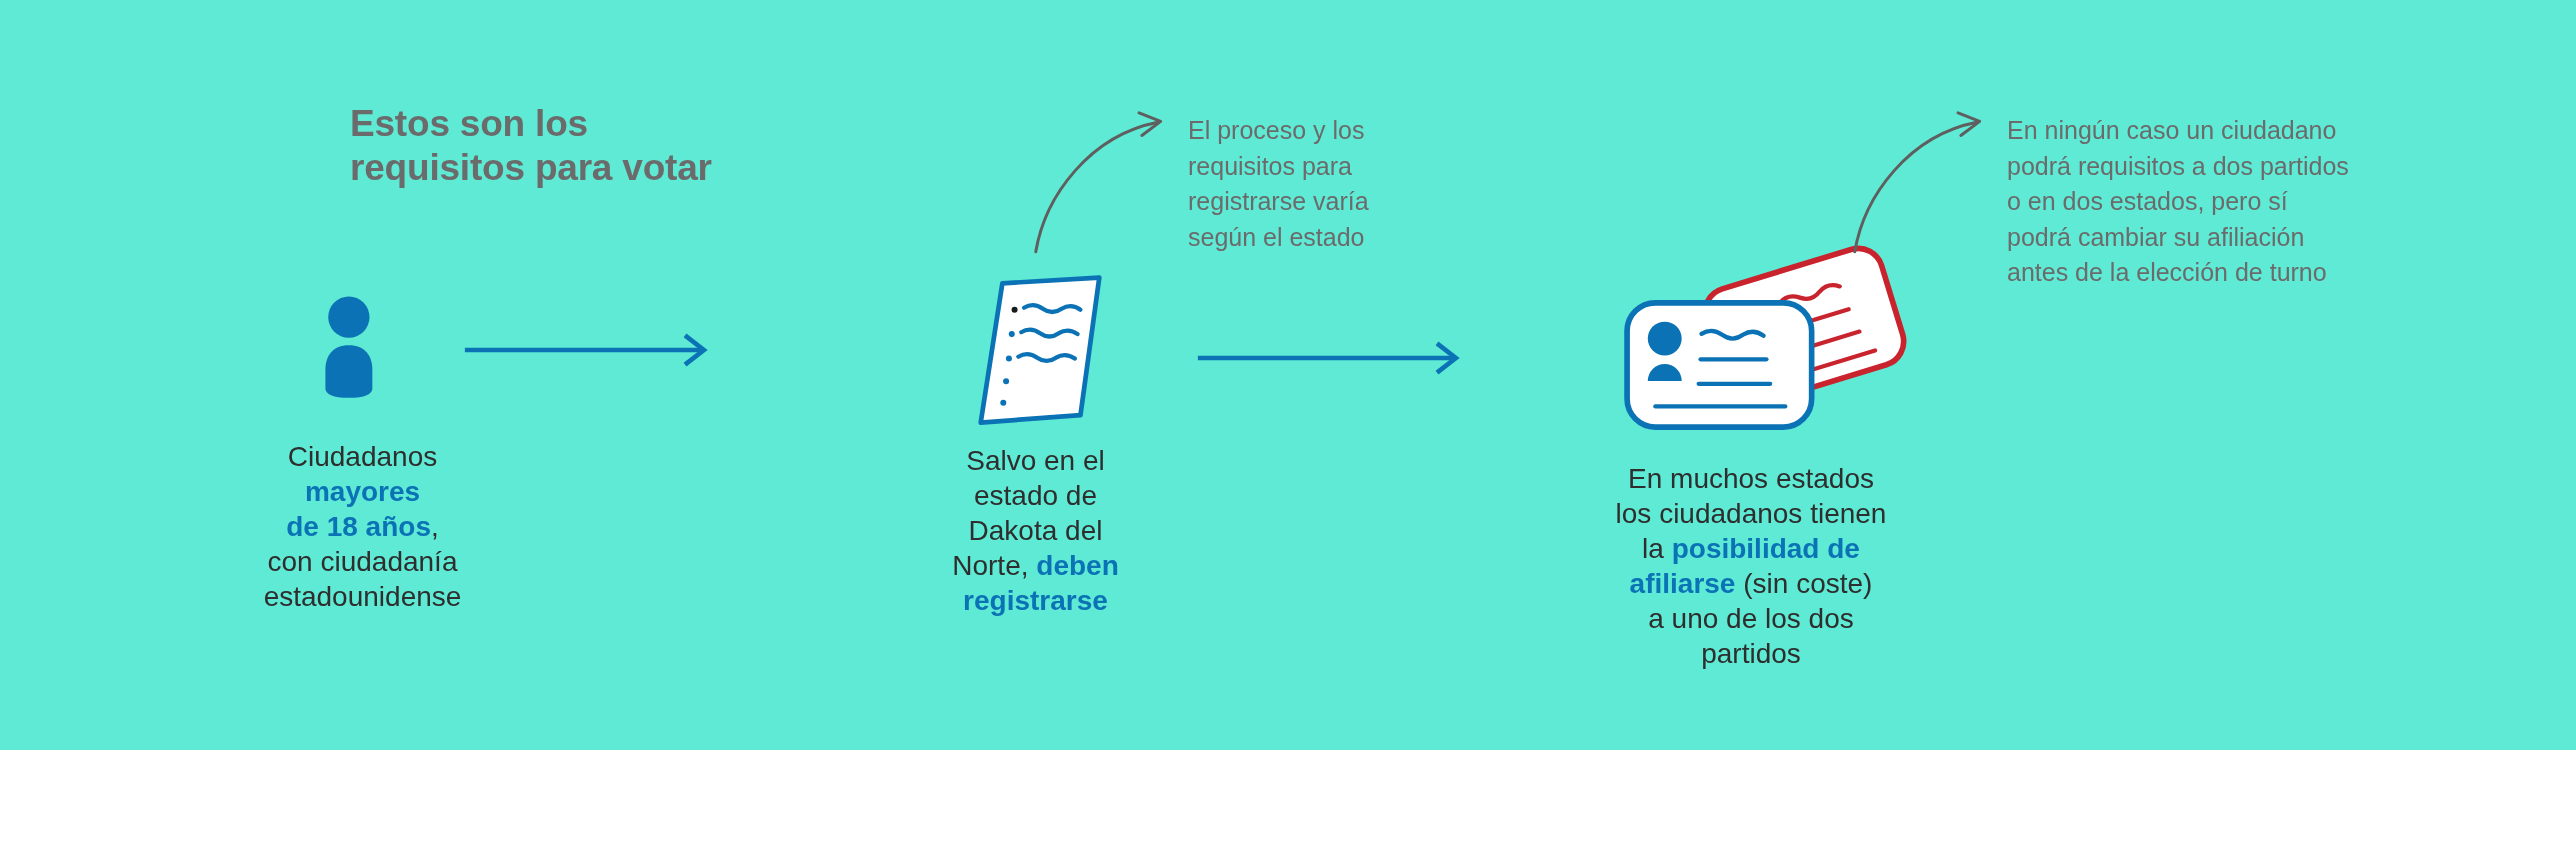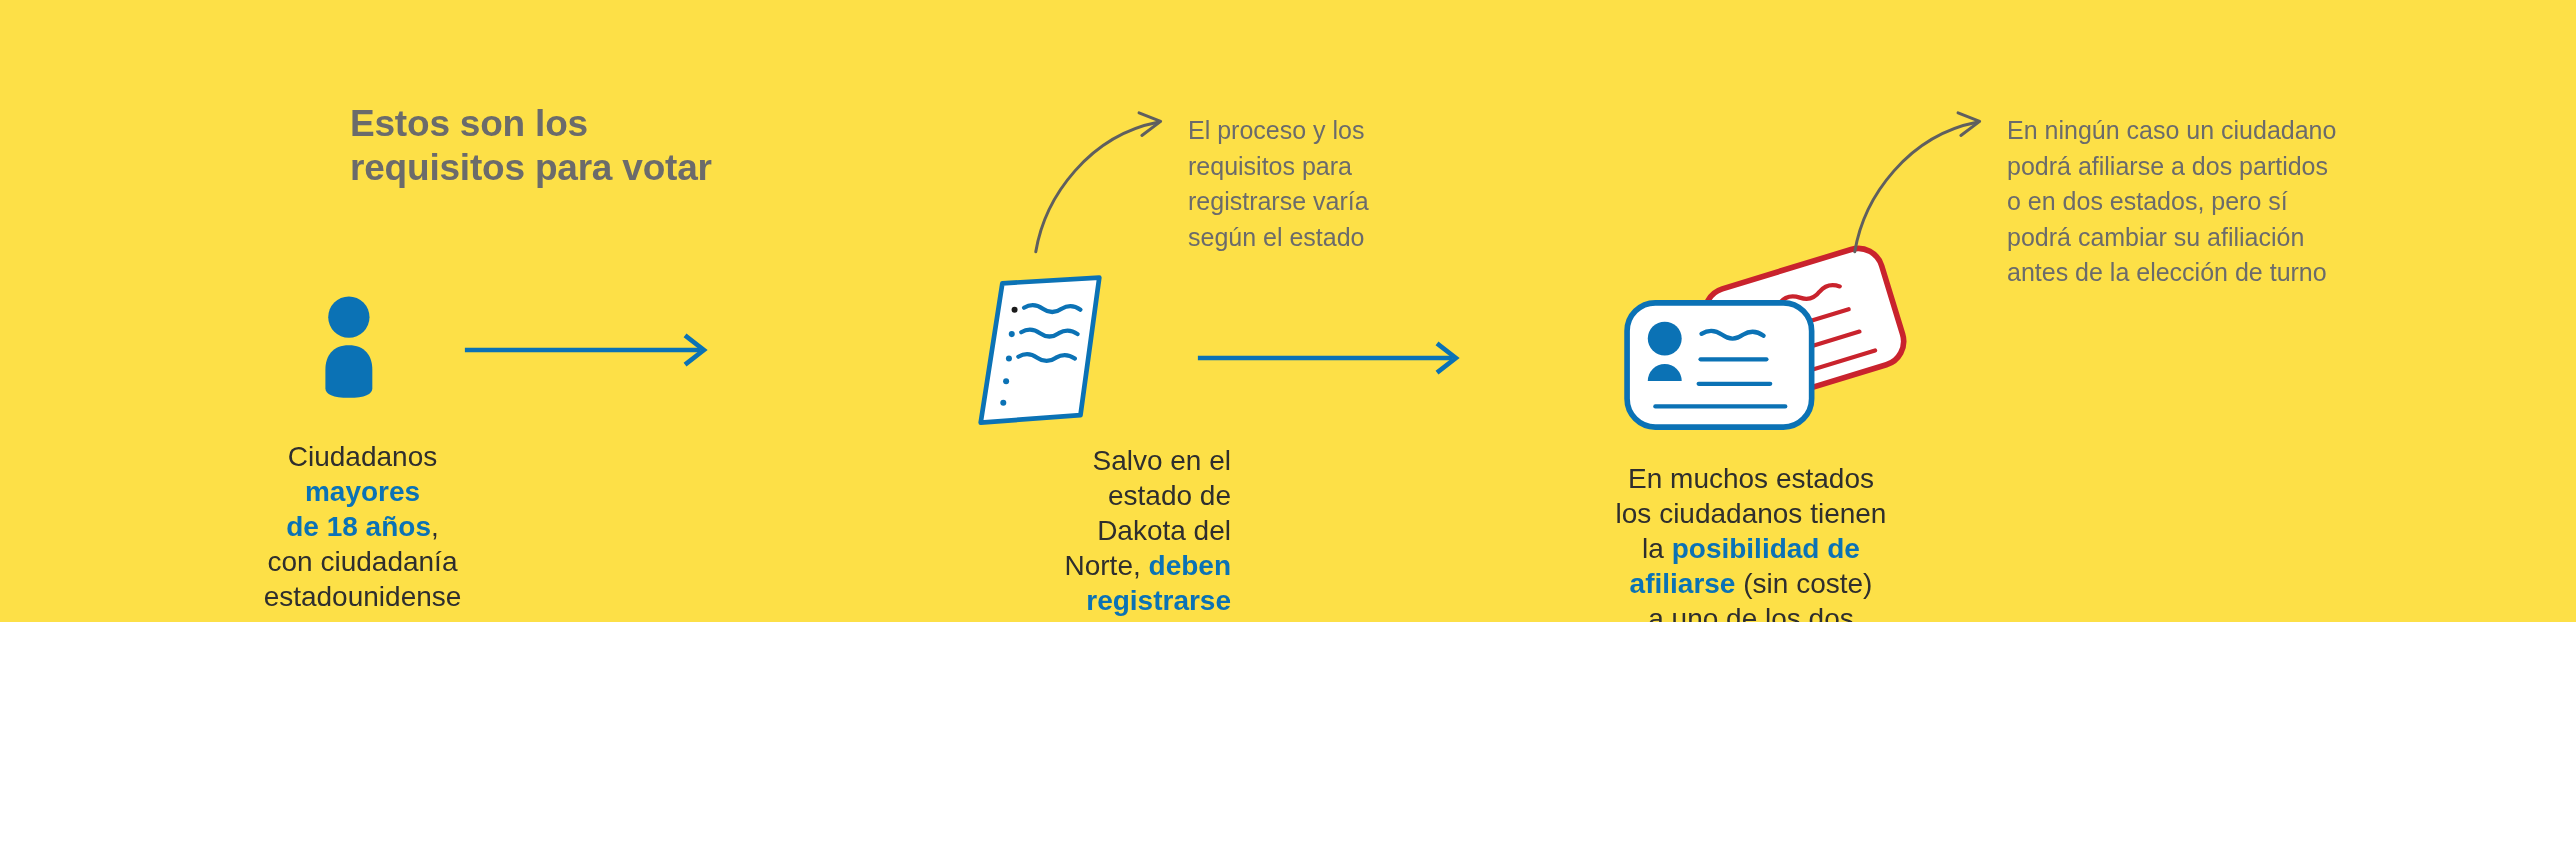--- a/index.html
+++ b/index.html
@@ -6,22 +6,22 @@
     margin: 0;
     padding: 0;
     background: #ffffff;
   }
   body {
     font-family: "Liberation Sans", sans-serif;
   }
   #canvas {
     position: relative;
     width: 2576px;
-    height: 622px;
-    background: #fde047;
+    height: 750px;
+    background: #5eead4;
     overflow: hidden;
     text-decoration: underline;
   }
 
   
   #infographic-title {
     position: absolute;
     left: 350px;
     top: 102px;
     width: 490px;
@@ -53,21 +53,21 @@
   }
 
   
   #step-1 { left: 141px; top: 264px; width: 443px; }
   #step-1-icon { left: 169px; top: 24.5px; }
   #step-1-caption { left: 0px; top: 175px; width: 443px; }
 
   
   #step-2 { left: 847px; top: 264px; width: 377px; }
   #step-2-icon { left: 113px; top: 7.5px; }
-  #step-2-caption { left: 7px; top: 179px; width: 377px; text-align: right; }
+  #step-2-caption { left: 0px; top: 179px; width: 377px; }
 
   
   #step-3 { left: 1506px; top: 235px; width: 490px; }
   #step-3-icon { left: 104px; top: 0px; }
   #step-3-caption { left: 0px; top: 226px; width: 490px; }
 
   
   .connector {
     position: absolute;
   }
@@ -177,19 +177,19 @@
 registrarse varía
 según el estado</div>
 
   <div class="callout-arrow" id="callout-2-arrow">
     <svg width="169" height="151" viewBox="0 0 180 160" xmlns="http://www.w3.org/2000/svg">
       <path d="M20 156 C 30 96, 78 32, 150 18" fill="none" stroke="#5f5f5f" stroke-width="3.2" stroke-linecap="round"></path>
       <polyline points="130,8 153,17 133,32" fill="none" stroke="#5f5f5f" stroke-width="3.2" stroke-linecap="round" stroke-linejoin="round"></polyline>
     </svg>
   </div>
   <div class="callout-text" id="callout-2-text">En ningún caso un ciudadano
-podrá afiliarse a dos partidos
+podrá requisitos a dos partidos
 o en dos estados, pero sí
 podrá cambiar su afiliación
 antes de la elección de turno</div>
 
 </div>
 
 
 </body></html>

